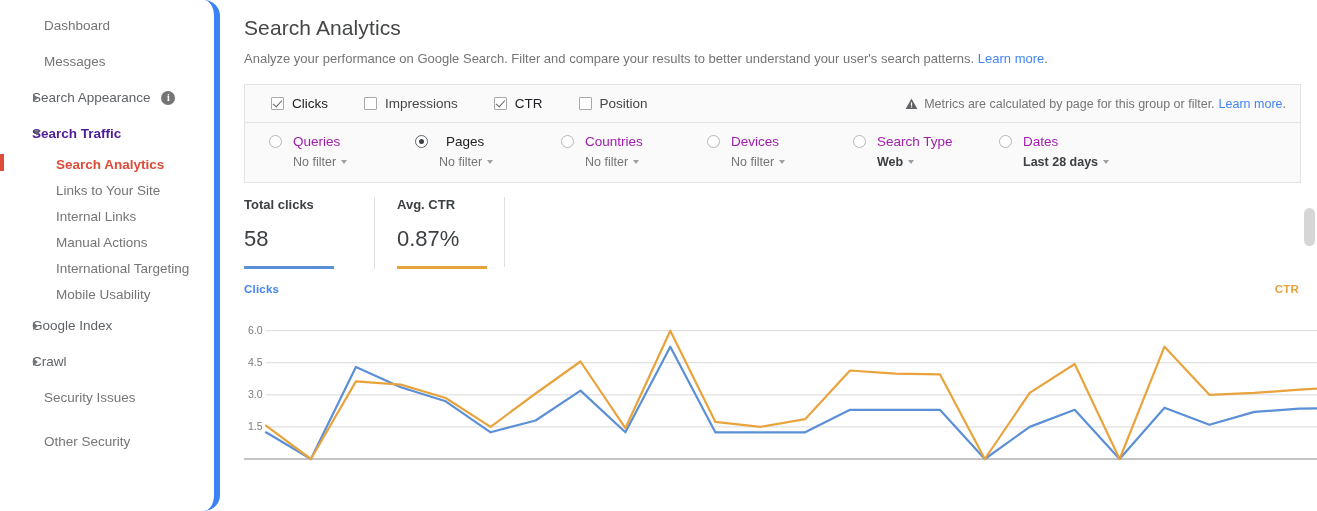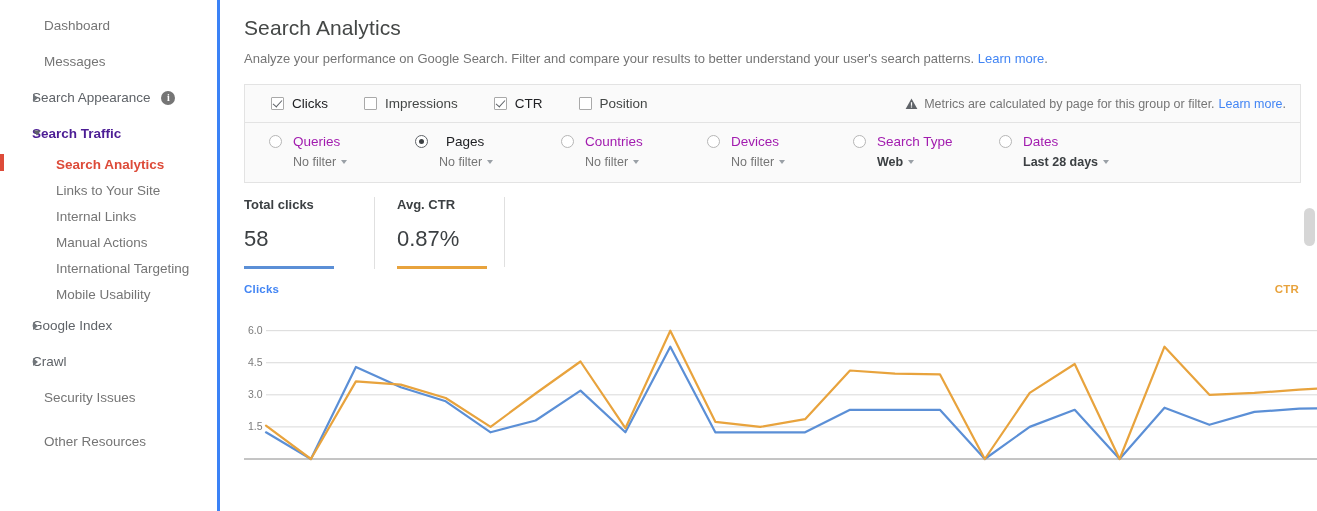--- a/index.html
+++ b/index.html
@@ -11,23 +11,24 @@
     background: #ffffff;
     font-family: "Liberation Sans", sans-serif;
     -webkit-font-smoothing: antialiased;
   }
   .page { position: relative; width: 1317px; height: 511px; display: flex; }
 
   
   .sidebar {
     width: 220px; min-width: 220px; height: 511px;
     background: #ffffff;
-    border-right: 3px solid #3b82f6;
+    border-right: 6px solid #3b82f6;
     position: relative;
     padding-top: 8px;
+    border-radius: 16px;
   }
   .nav-item {
     position: relative;
     font-size: 13.5px;
     color: #757575;
     padding: 6px 0 6px 44px;
     line-height: 20px;
     cursor: pointer;
     white-space: nowrap;
   }
@@ -303,21 +304,21 @@
     </div>
     <div class="nav-item top group">
       <span class="caret right"></span>
       <span>Crawl</span>
     </div>
     <div class="nav-item top">
       <span>Security Issues</span>
     </div>
     <div class="nav-spacer"></div>
     <div class="nav-item top">
-      <span>Other Resources</span>
+      <span>Other Security</span>
     </div>
   </nav>
 
   <main class="main">
 
     <h1 class="page-title">Search Analytics</h1>
 
     <div class="page-desc">
       <span>Analyze your performance on Google Search. Filter and compare your results to better understand your user's search patterns.</span>
       <a class="link">Learn more</a><span>.</span>

